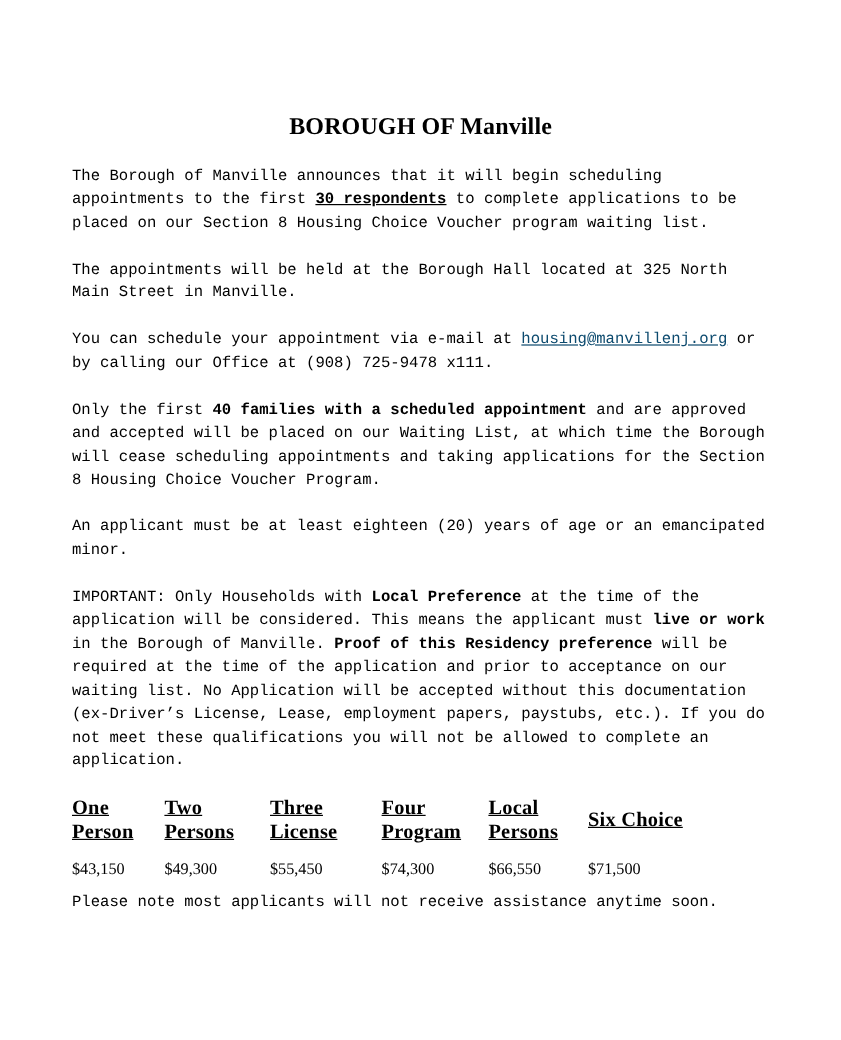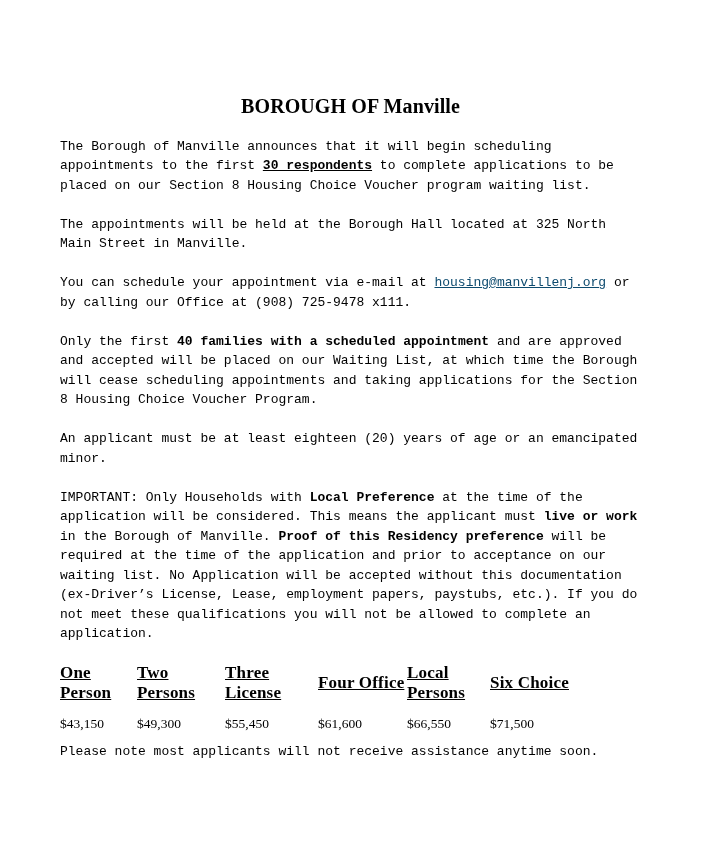--- a/index.html
+++ b/index.html
@@ -99,29 +99,29 @@
         <col style="width:93px">
         <col style="width:89px">
         <col style="width:83px">
         <col style="width:130px">
     </colgroup>
     <tbody>
         <tr>
       <th>One Person</th>
       <th>Two Persons</th>
       <th>Three License</th>
-      <th>Four Office</th>
+      <th>Four Program</th>
       <th>Local Persons</th>
       <th>Six Choice</th>
     </tr>
     <tr>
       <td>$43,150</td>
       <td>$49,300</td>
       <td>$55,450</td>
-      <td>$61,600</td>
+      <td>$74,300</td>
       <td>$66,550</td>
       <td>$71,500</td>
     </tr>
   </tbody>
     </table>
 
   <p class="doc-para closing">Please note most applicants will not receive assistance anytime soon.</p>
 
 </div>
 

